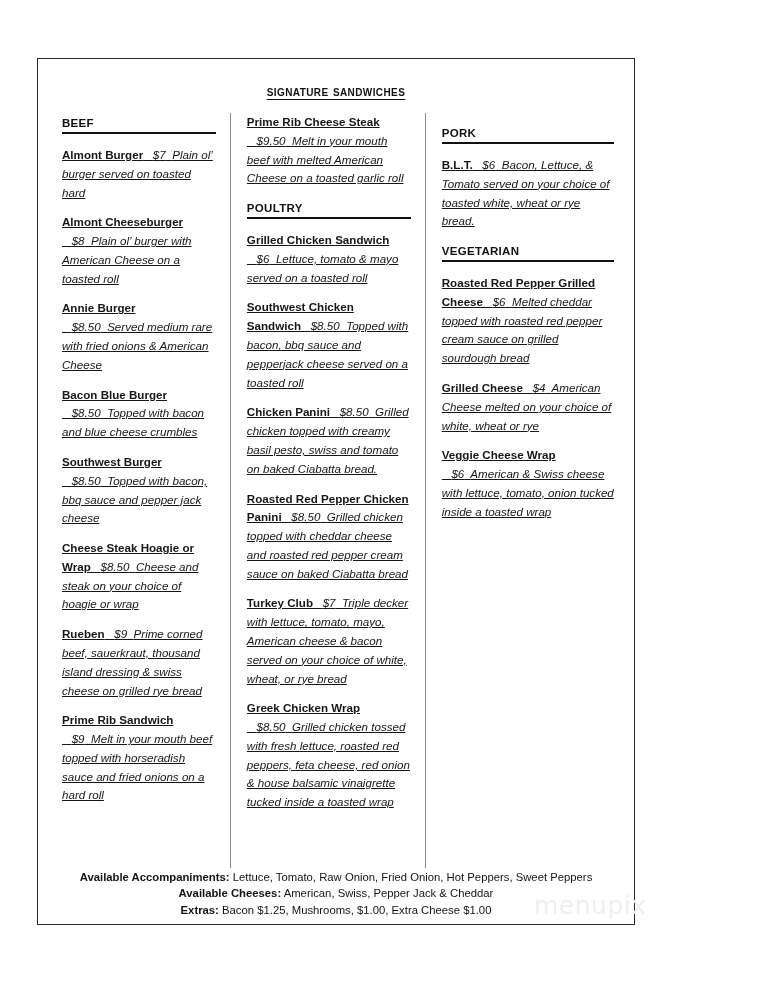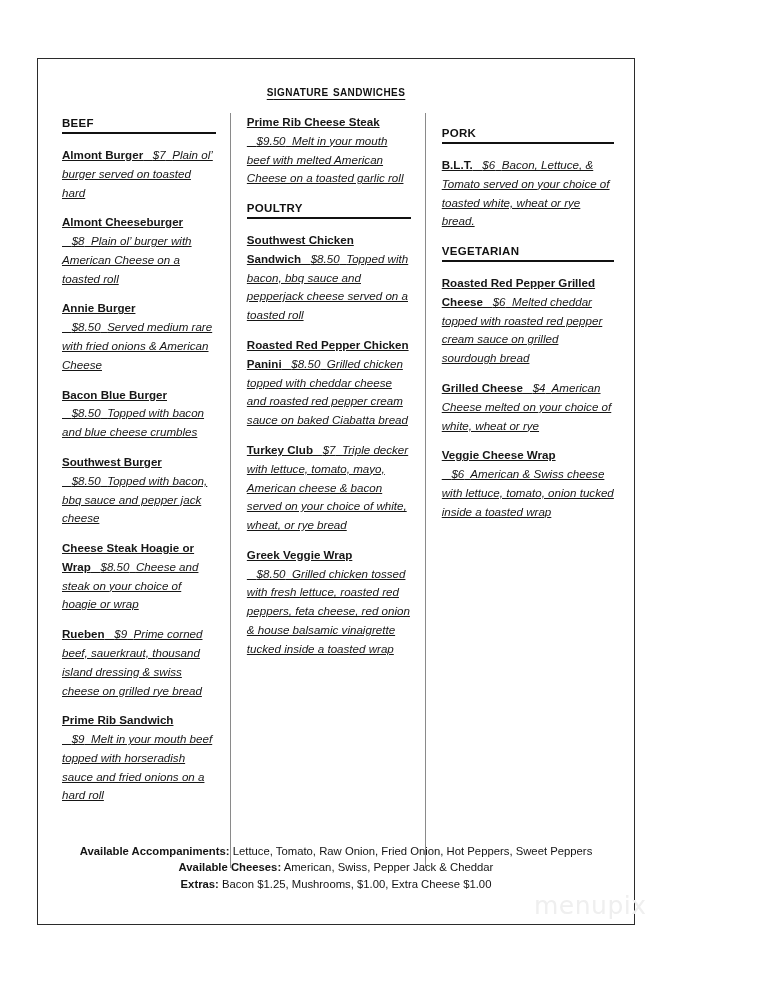--- a/index.html
+++ b/index.html
@@ -94,21 +94,21 @@
     white-space: nowrap;
   }
   .item .gap { white-space: pre; }
   .item .desc { font-style: italic; }
 
   
   #footer {
     position: absolute;
     left: 0;
     right: 0;
-    bottom: 32px;
+    bottom: 6px;
     text-align: center;
     font-size: 11.3px;
     line-height: 1.45;
     color: #141414;
   }
   #footer .fline { font-style: normal; }
   #footer .flabel { font-weight: bold; }
 
   
   #watermark {
@@ -137,24 +137,26 @@
         <div class="item"><span class="nm">Annie Burger</span><span class="gap">   </span><span class="pr">$8.50</span><span class="gap">  </span><span class="desc">Served medium rare with fried onions &amp; American Cheese</span></div>
         <div class="item"><span class="nm">Bacon Blue Burger</span><span class="gap">   </span><span class="pr">$8.50</span><span class="gap">  </span><span class="desc">Topped with bacon and blue cheese crumbles</span></div>
         <div class="item"><span class="nm">Southwest Burger</span><span class="gap">   </span><span class="pr">$8.50</span><span class="gap">  </span><span class="desc">Topped with bacon, bbq sauce and pepper jack cheese</span></div>
         <div class="item"><span class="nm">Cheese Steak Hoagie or Wrap</span><span class="gap">   </span><span class="pr">$8.50</span><span class="gap">  </span><span class="desc">Cheese and steak on your choice of hoagie or wrap</span></div>
         <div class="item"><span class="nm">Rueben</span><span class="gap">   </span><span class="pr">$9</span><span class="gap">  </span><span class="desc">Prime corned beef, sauerkraut, thousand island dressing &amp; swiss cheese on grilled rye bread</span></div>
         <div class="item"><span class="nm">Prime Rib Sandwich</span><span class="gap">   </span><span class="pr">$9</span><span class="gap">  </span><span class="desc">Melt in your mouth beef topped with horseradish sauce and fried onions on a hard roll</span></div>
       </div>
     <div class="column col-poultry">
         <div class="item"><span class="nm">Prime Rib Cheese Steak</span><span class="gap">   </span><span class="pr">$9.50</span><span class="gap">  </span><span class="desc">Melt in your mouth beef with melted American Cheese on a toasted garlic roll</span></div>
         <div class="section-head section-rule">POULTRY</div>
+        <div class="item"><span class="nm">Grilled Chicken Sandwich</span><span class="gap">   </span><span class="pr">$6</span><span class="gap">  </span><span class="desc">Lettuce, tomato &amp; mayo served on a toasted roll</span></div>
         <div class="item"><span class="nm">Southwest Chicken Sandwich</span><span class="gap">   </span><span class="pr">$8.50</span><span class="gap">  </span><span class="desc">Topped with bacon, bbq sauce and pepperjack cheese served on a toasted roll</span></div>
+        <div class="item"><span class="nm">Chicken Panini</span><span class="gap">   </span><span class="pr">$8.50</span><span class="gap">  </span><span class="desc">Grilled chicken topped with creamy basil pesto, swiss and tomato on baked Ciabatta bread.</span></div>
         <div class="item"><span class="nm">Roasted Red Pepper Chicken Panini</span><span class="gap">   </span><span class="pr">$8.50</span><span class="gap">  </span><span class="desc">Grilled chicken topped with cheddar cheese and roasted red pepper cream sauce on baked Ciabatta bread</span></div>
         <div class="item"><span class="nm">Turkey Club</span><span class="gap">   </span><span class="pr">$7</span><span class="gap">  </span><span class="desc">Triple decker with lettuce, tomato, mayo, American cheese &amp; bacon served on your choice of white, wheat, or rye bread</span></div>
-        <div class="item"><span class="nm">Greek Veggie Wrap</span><span class="gap">   </span><span class="pr">$8.50</span><span class="gap">  </span><span class="desc">Grilled chicken tossed with fresh lettuce, roasted red peppers, feta cheese, red onion &amp; house balsamic vinaigrette tucked inside a toasted wrap</span></div>
+        <div class="item"><span class="nm">Greek Chicken Wrap</span><span class="gap">   </span><span class="pr">$8.50</span><span class="gap">  </span><span class="desc">Grilled chicken tossed with fresh lettuce, roasted red peppers, feta cheese, red onion &amp; house balsamic vinaigrette tucked inside a toasted wrap</span></div>
       </div>
     <div class="column col-pork">
         <div class="section-head section-rule">PORK</div>
         <div class="item"><span class="nm">B.L.T.</span><span class="gap">   </span><span class="pr">$6</span><span class="gap">  </span><span class="desc">Bacon, Lettuce, &amp; Tomato served on your choice of toasted white, wheat or rye bread.</span></div>
         <div class="section-head section-rule">VEGETARIAN</div>
         <div class="item"><span class="nm">Roasted Red Pepper Grilled Cheese</span><span class="gap">   </span><span class="pr">$6</span><span class="gap">  </span><span class="desc">Melted cheddar topped with roasted red pepper cream sauce on grilled sourdough bread</span></div>
         <div class="item"><span class="nm">Grilled Cheese</span><span class="gap">   </span><span class="pr">$4</span><span class="gap">  </span><span class="desc">American Cheese melted on your choice of white, wheat or rye</span></div>
         <div class="item"><span class="nm">Veggie Cheese Wrap</span><span class="gap">   </span><span class="pr">$6</span><span class="gap">  </span><span class="desc">American &amp; Swiss cheese with lettuce, tomato, onion tucked inside a toasted wrap</span></div>
       </div>
   </div>

